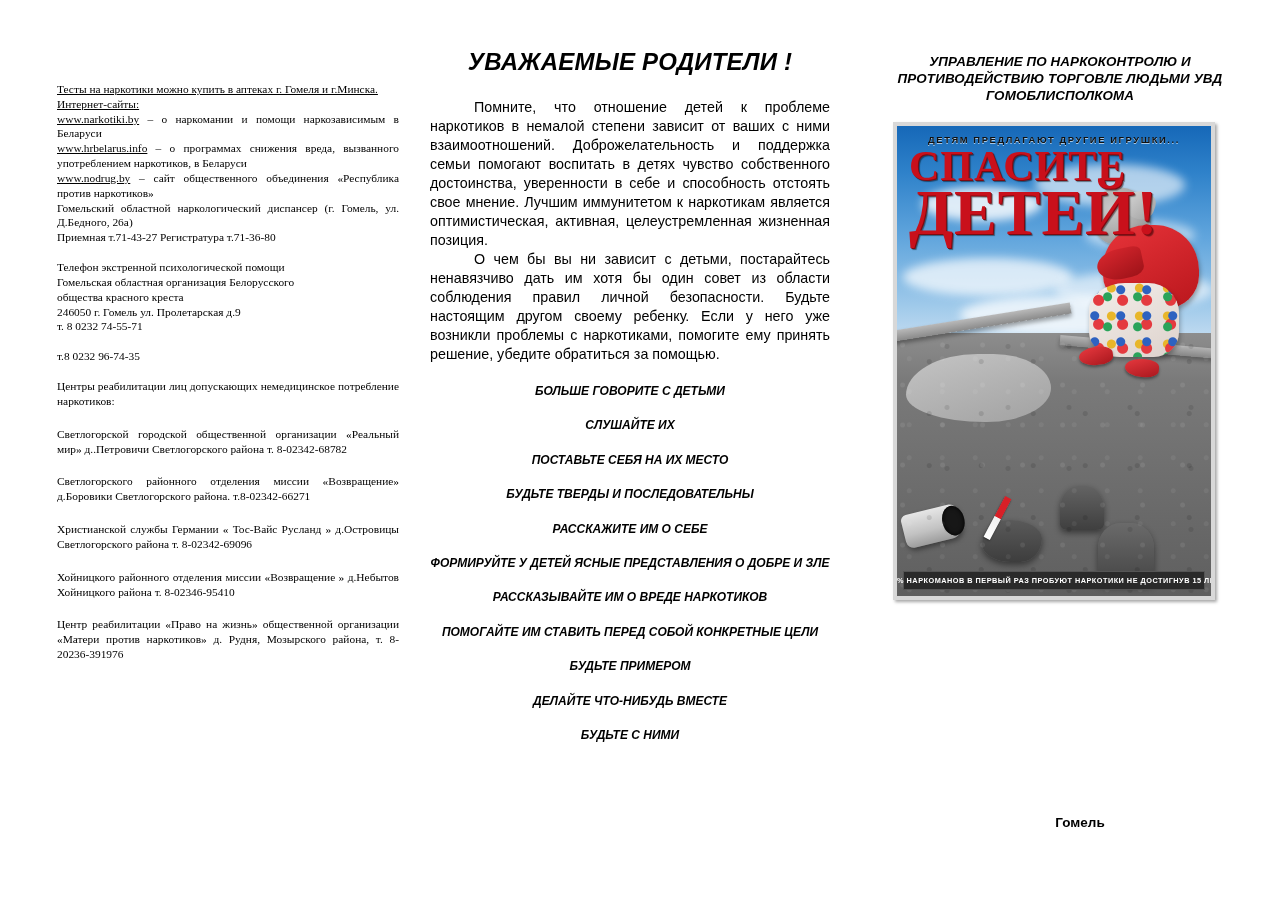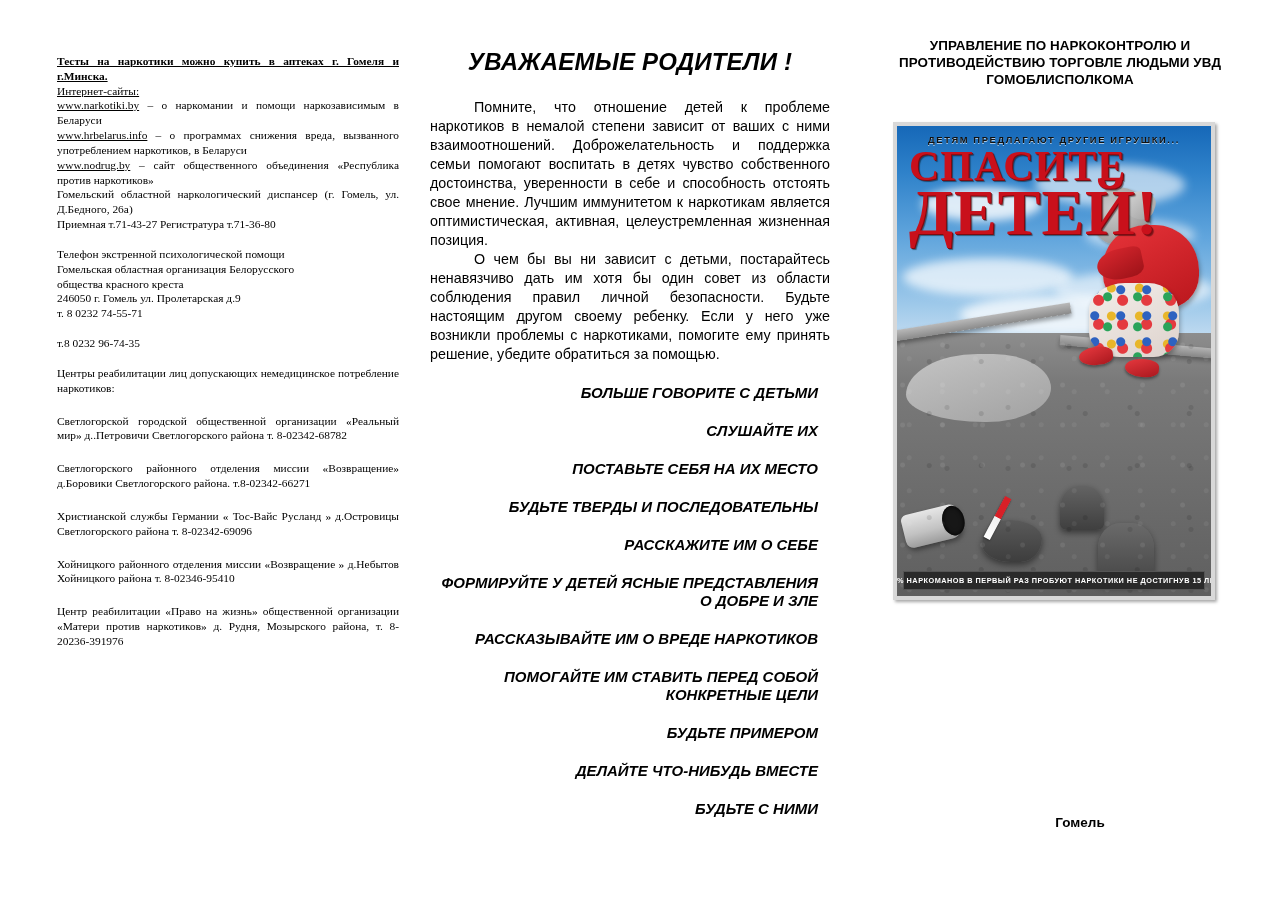--- a/index.html
+++ b/index.html
@@ -27,24 +27,25 @@
     left: 57px;
     top: 54px;
     width: 342px;
     font-family: "Liberation Serif", serif;
     font-size: 11.4px;
     line-height: 1.30;
     text-align: justify;
     color: #000;
   }
   .col-left .hd-underline {
-    font-weight: bold;
+    font-weight: normal;
     text-decoration: underline;
     text-align: justify;
     text-align-last: left;
+    margin-top: 28px;
   }
   .col-left .underline {
     text-decoration: underline;
   }
   .col-left .bold {
     font-weight: normal;
   }
   .gap-md { height: 15px; }
   .gap-lg { height: 18px; }
   .just { text-align: justify; text-align-last: left; }
@@ -75,36 +76,37 @@
   }
   .mid-body p {
     margin: 0;
     text-indent: 44px;
     text-align: justify;
   }
   .slogans {
     margin-top: 20px;
   }
   .slogan {
-    font-size: 15px;
+    font-size: 12px;
     font-weight: bold;
     font-style: italic;
-    text-align: right;
+    text-align: center;
     line-height: 1.20;
-    margin: 0 12px 20px 0;
+    margin: 0 0 20px 0;
   }
   .slogan:last-child { margin-bottom: 0; }
 
   
   .col-right {
     position: absolute;
     left: 860px;
-    top: 38px;
+    top: 54px;
     width: 400px;
     font-family: "Liberation Sans", sans-serif;
+    font-style: italic;
   }
   .right-head {
     font-size: 13.4px;
     font-weight: bold;
     text-align: center;
     line-height: 1.26;
     letter-spacing: 0.1px;
   }
 
   

